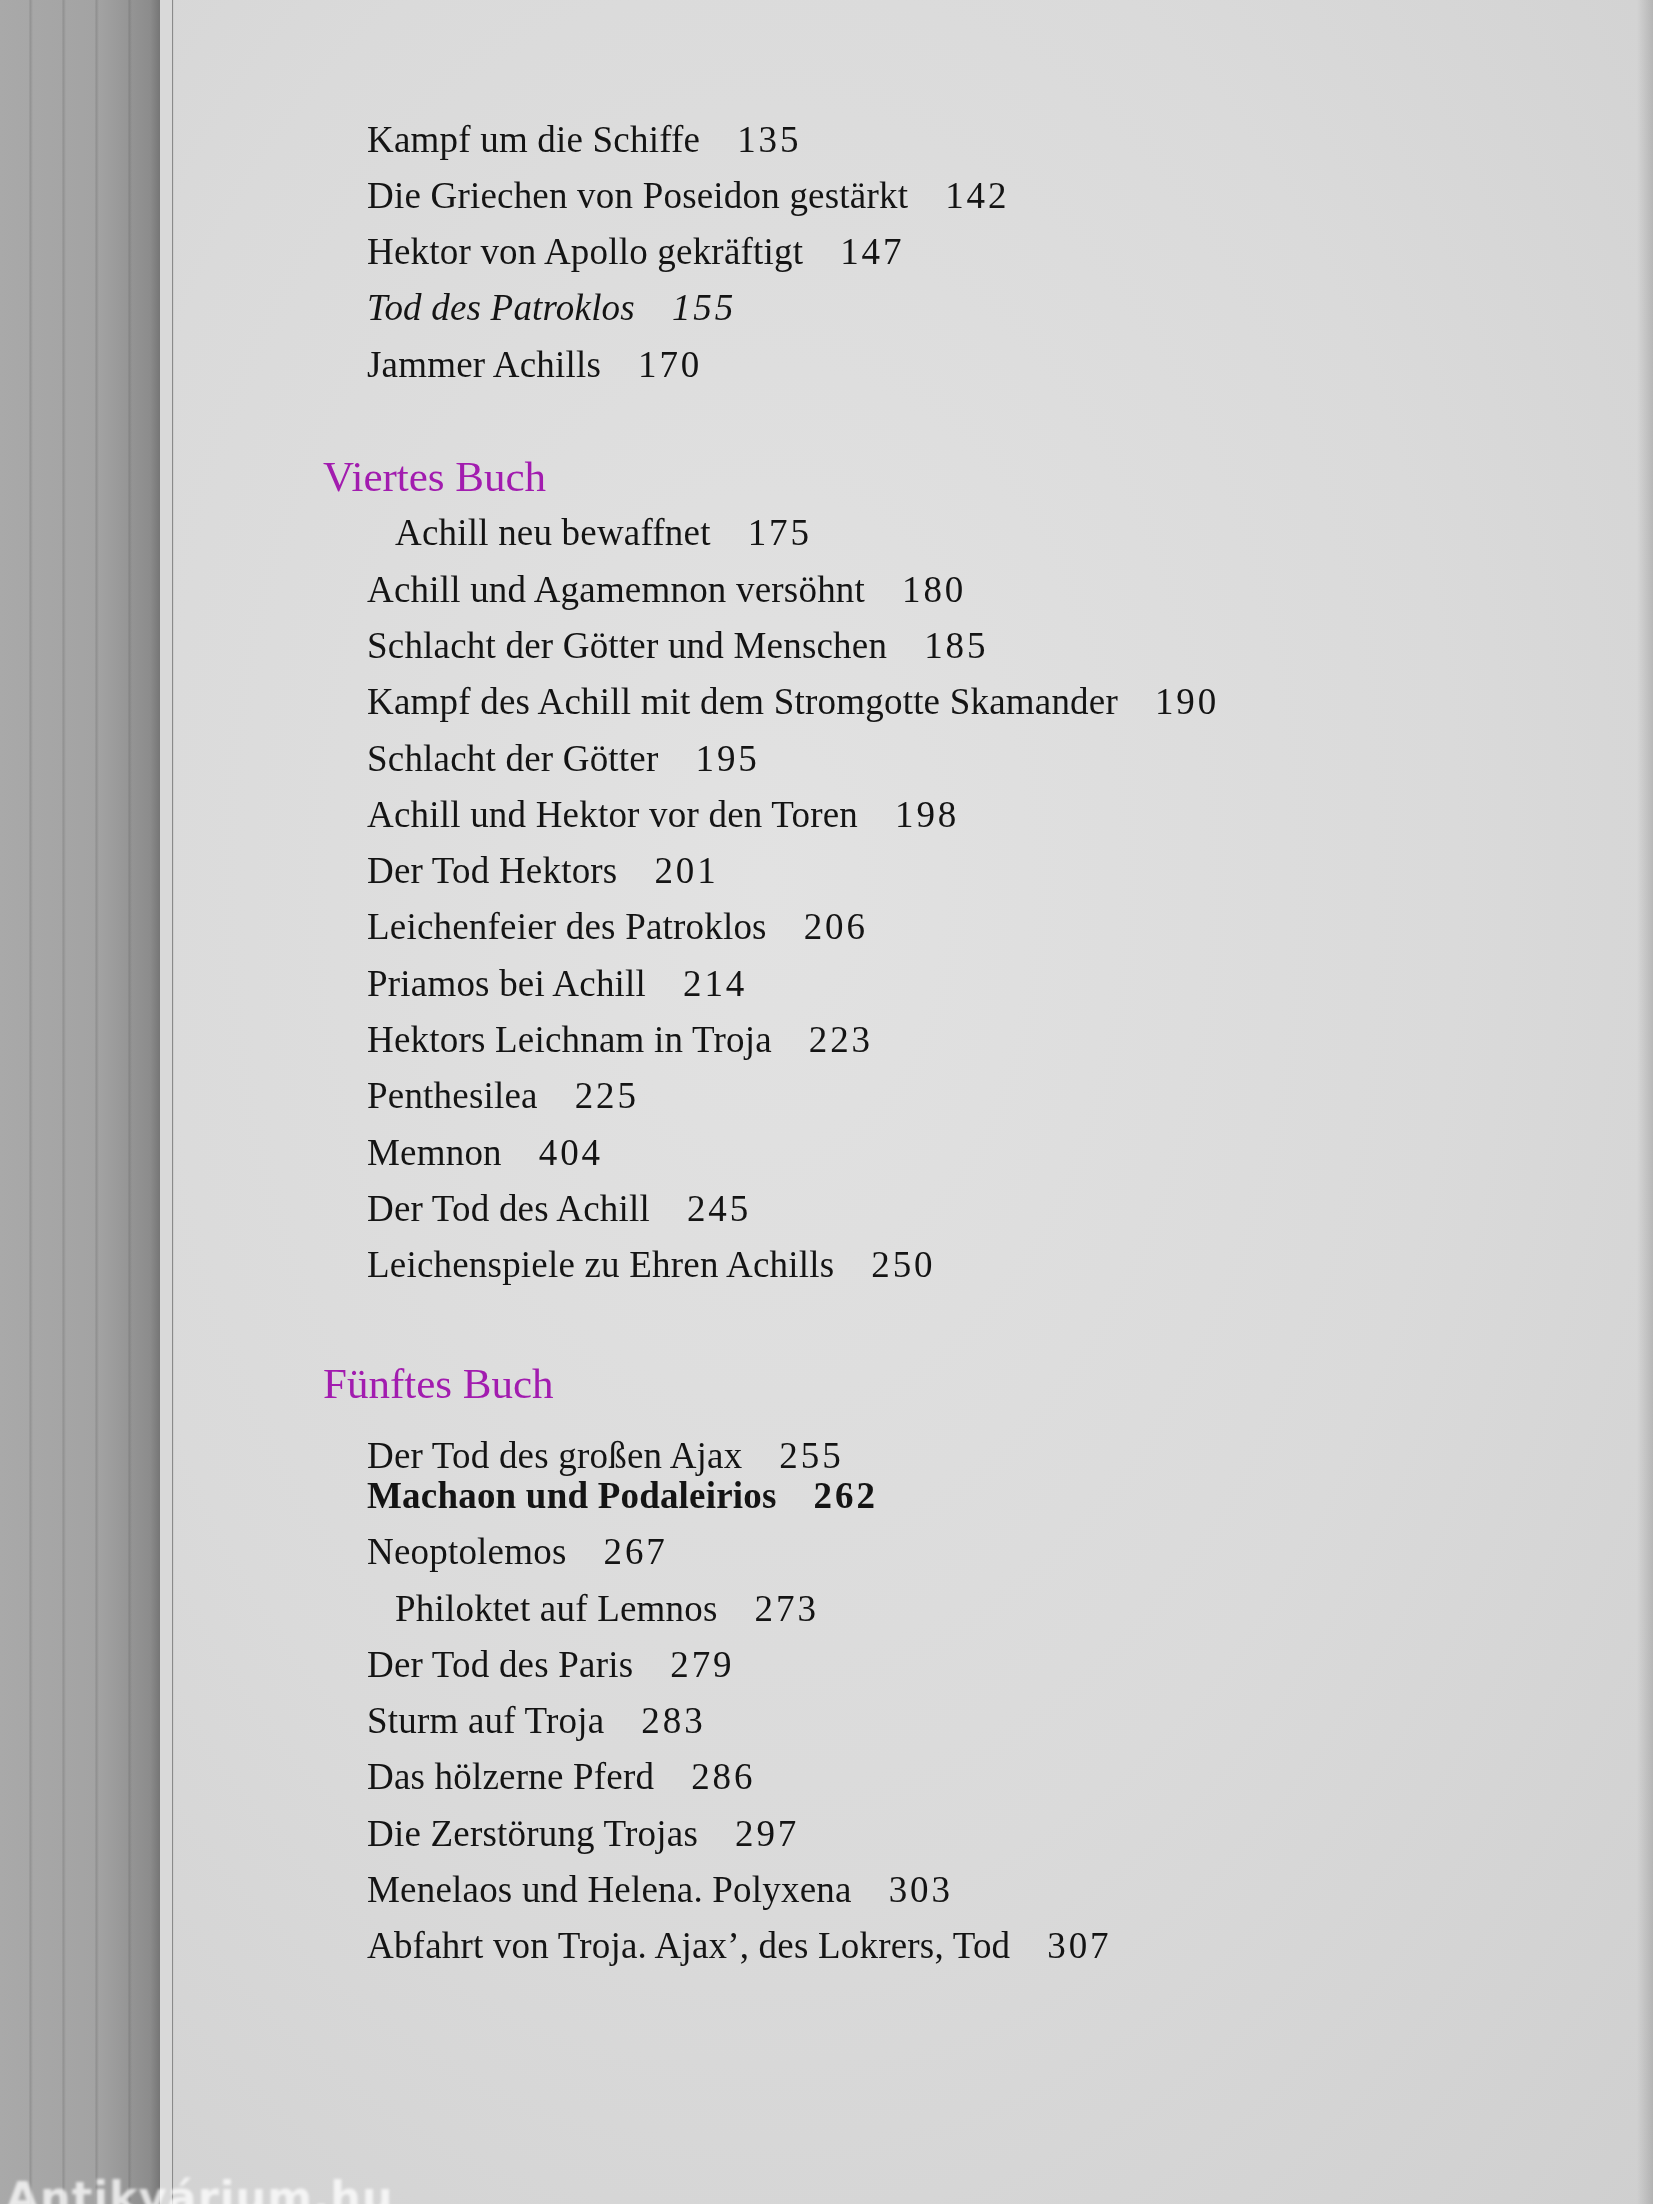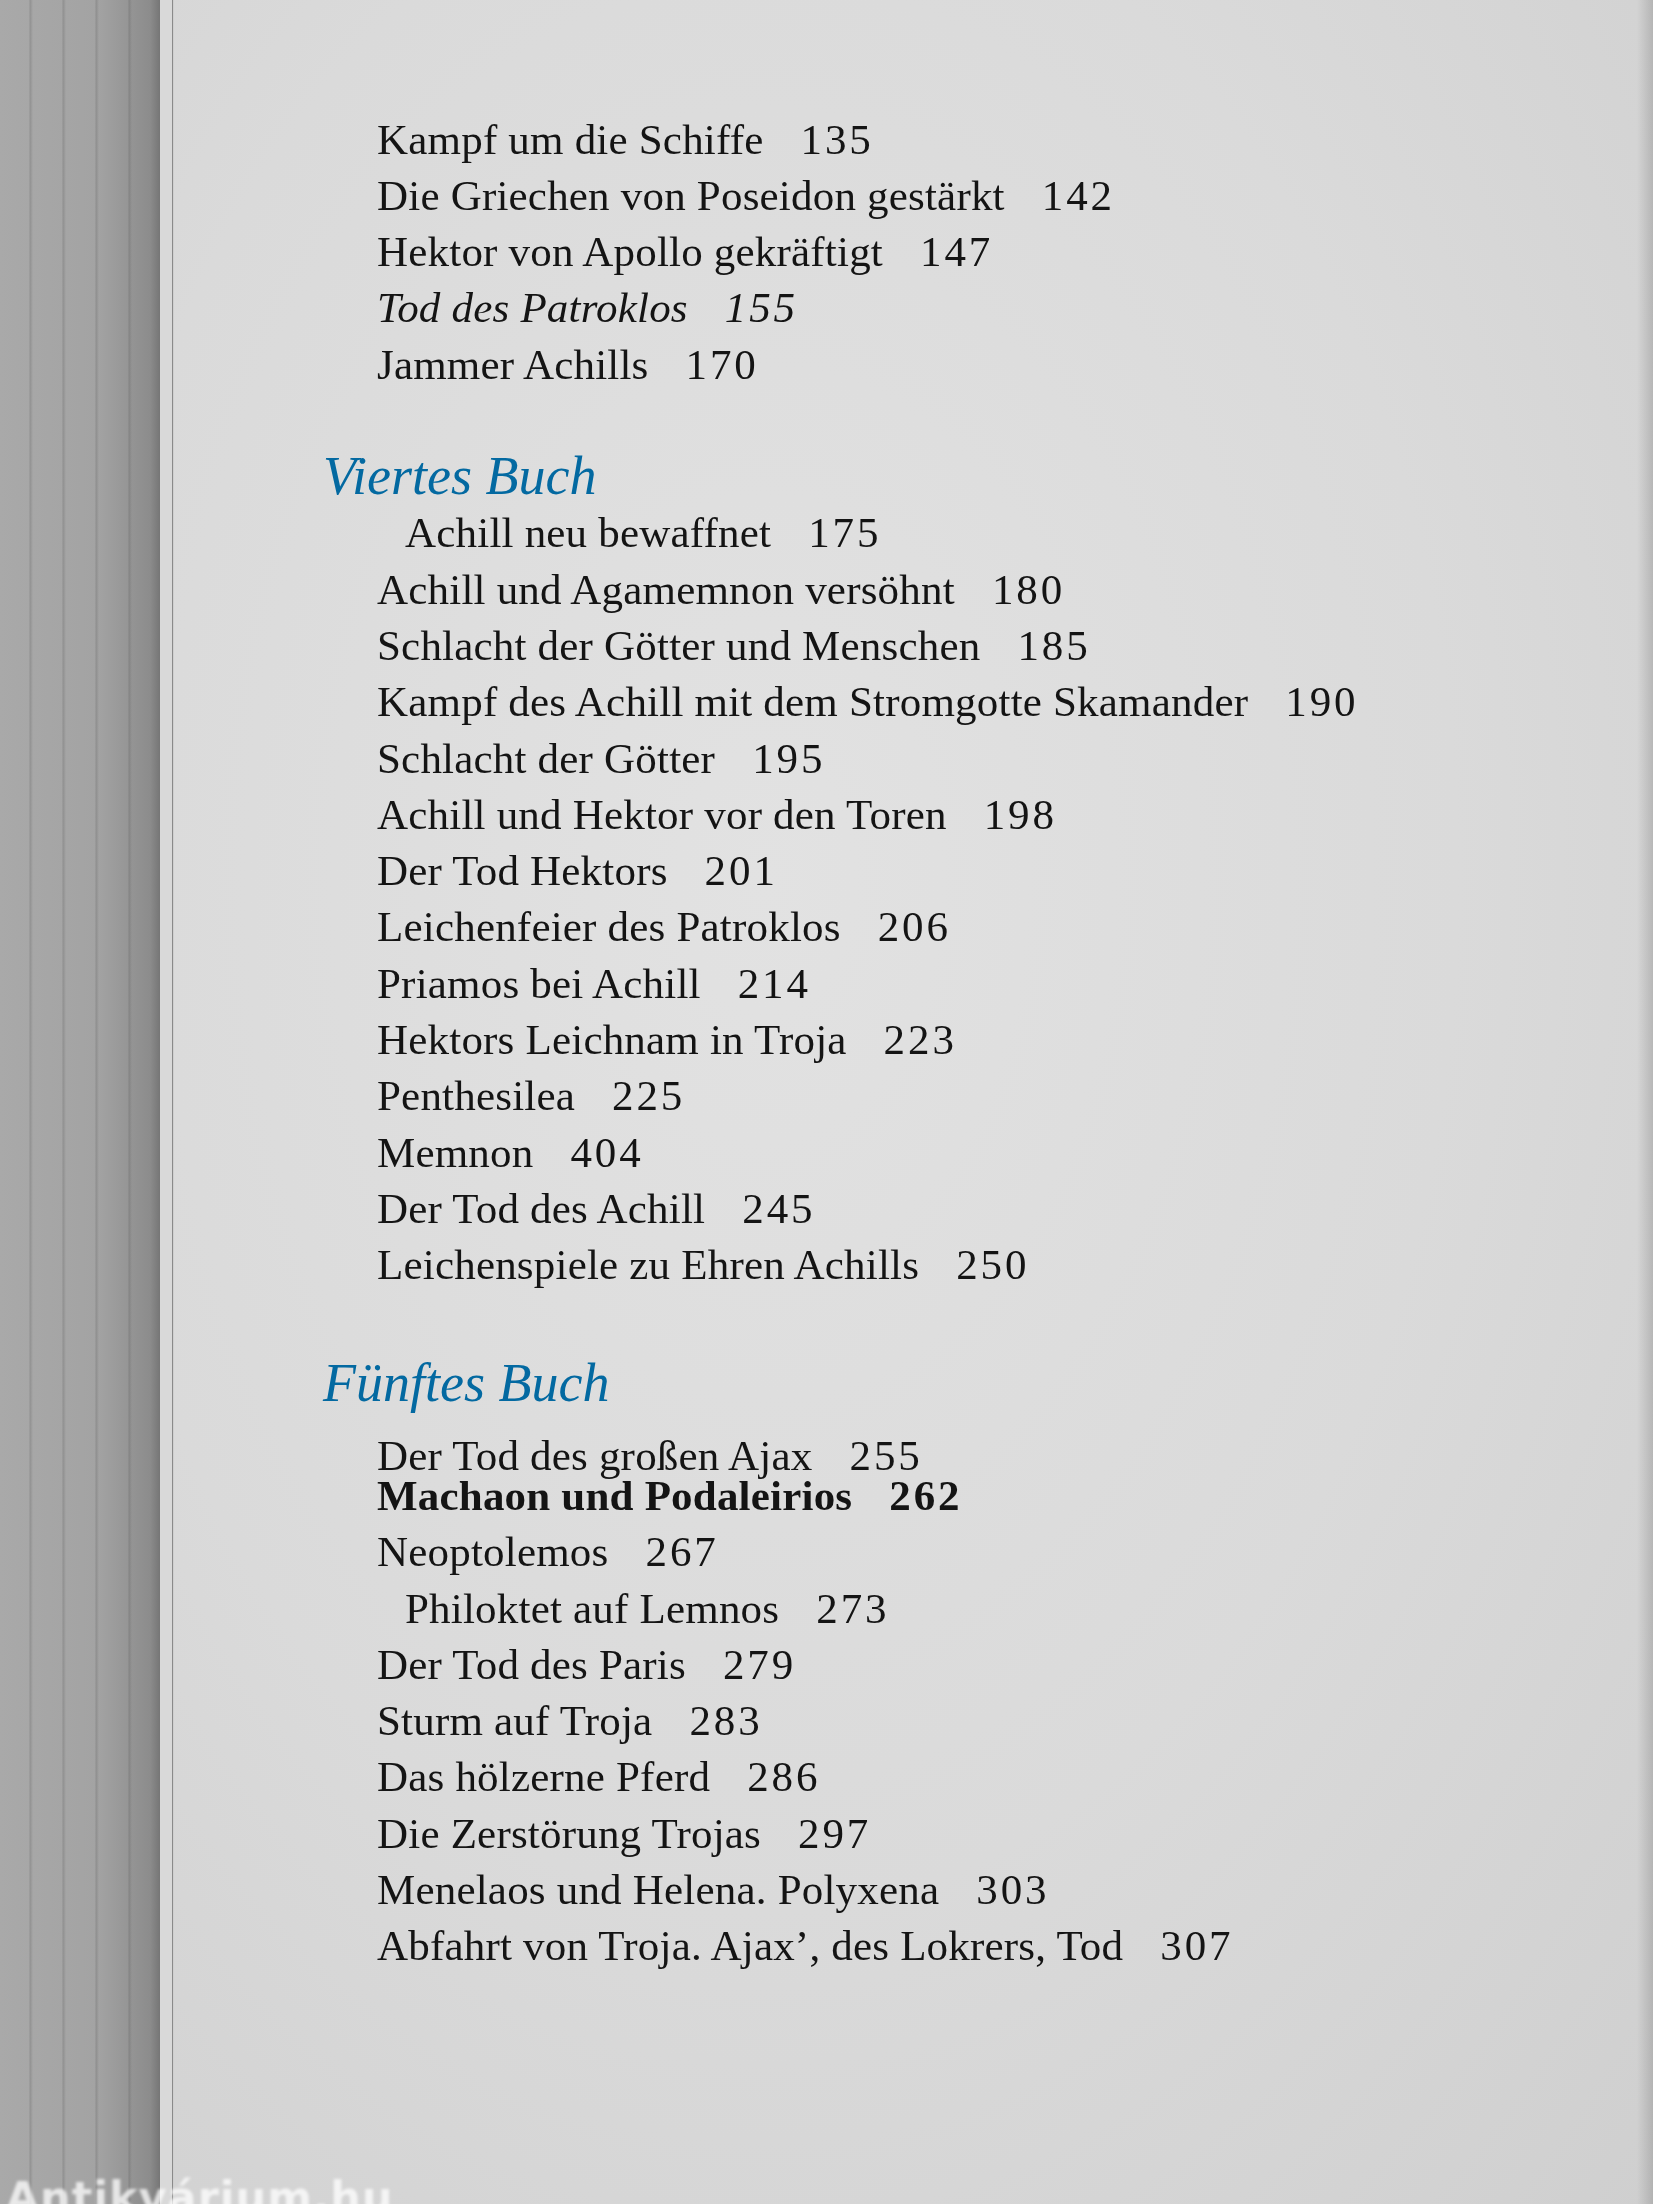--- a/index.html
+++ b/index.html
@@ -25,29 +25,29 @@
       radial-gradient(ellipse at 40% 40%, #e2e2e2 0%, #dadada 55%, #cfcfcf 100%);
   }
   .page-right-shade {
     position:absolute; right:0; top:0; width:17.5px; height:2205px;
     background:linear-gradient(90deg, rgba(0,0,0,0), rgba(120,120,120,0.35));
   }
   .toc {
     position:absolute; left:0; top:0; width:100%; height:100%;
   }
   .entry {
-    position:absolute; left:377px;
-    font-size:43px; line-height:49px; color:#141414;
+    position:absolute; left:367px;
+    font-size:37px; line-height:49px; color:#141414;
     white-space:nowrap; letter-spacing:0.2px;
   }
   .entry .page-num { margin-left:37px; letter-spacing:2.9px; }
   .heading {
     position:absolute; left:323px;
-    font-size:54px; line-height:49px; color:#0369a1;
-    font-style:italic; white-space:nowrap;
+    font-size:43px; line-height:49px; color:#a21caf;
+    white-space:nowrap;
   }
   .watermark {
     position:absolute; left:5.8px; top:2172px;
     font-family:"DejaVu Sans","Liberation Sans",sans-serif;
     font-weight:bold; font-size:43px; color:rgba(255,255,255,0.75);
     filter:blur(1.5px); white-space:nowrap; letter-spacing:1px;
   }
 </style>
 </head>
 <body>

